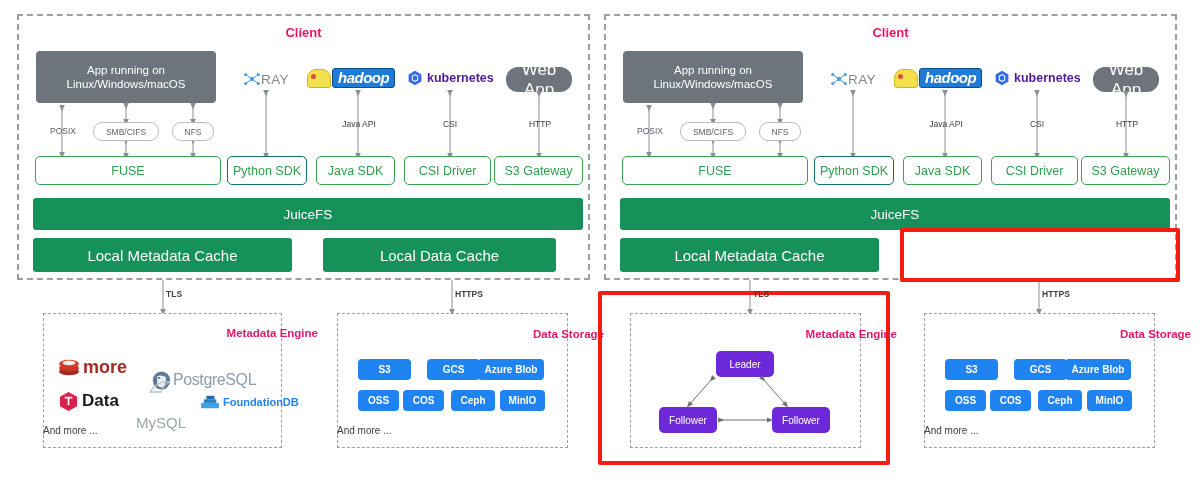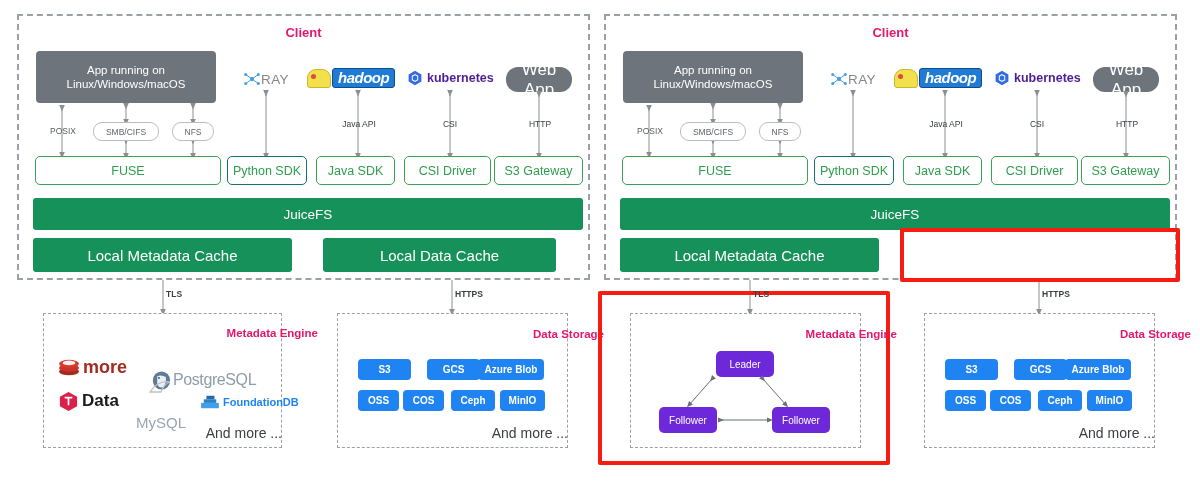--- a/index.html
+++ b/index.html
@@ -32,21 +32,21 @@
       display:flex;align-items:center;justify-content:center;}
   .plain-label{color:#5a5f66;font-size:8.5px;display:flex;align-items:center;justify-content:center;}
   .link-label{color:#3c4043;font-size:8.5px;display:flex;align-items:center;justify-content:center;font-weight:normal;}
   .link-label.bold{font-weight:bold;font-size:8.5px;}
 
   
   .dashed-box{border:1.6px dashed #9aa0a6;background:#fff;}
   .box-title{color:#e3186b;font-weight:bold;font-size:11.5px;text-align:right;margin-left:36px;}
   .blue-chip{background:#1f84f2;color:#fff;border-radius:4px;font-size:10px;font-weight:bold;
       display:flex;align-items:center;justify-content:center;}
-  .andmore{color:#3c4043;font-size:14px;text-align:right;}
+  .andmore{color:#3c4043;font-size:10px;text-align:left;}
 
   
   .red-hl{border:4px solid #f71b10;border-radius:2px;background:transparent;}
 
   
   .node{background:#6d28d9;color:#fff;border-radius:5px;font-size:10px;display:flex;
       align-items:center;justify-content:center;}
 
   
   .watermark{color:#d4d4d4;font-size:23px;letter-spacing:1px;white-space:nowrap;

